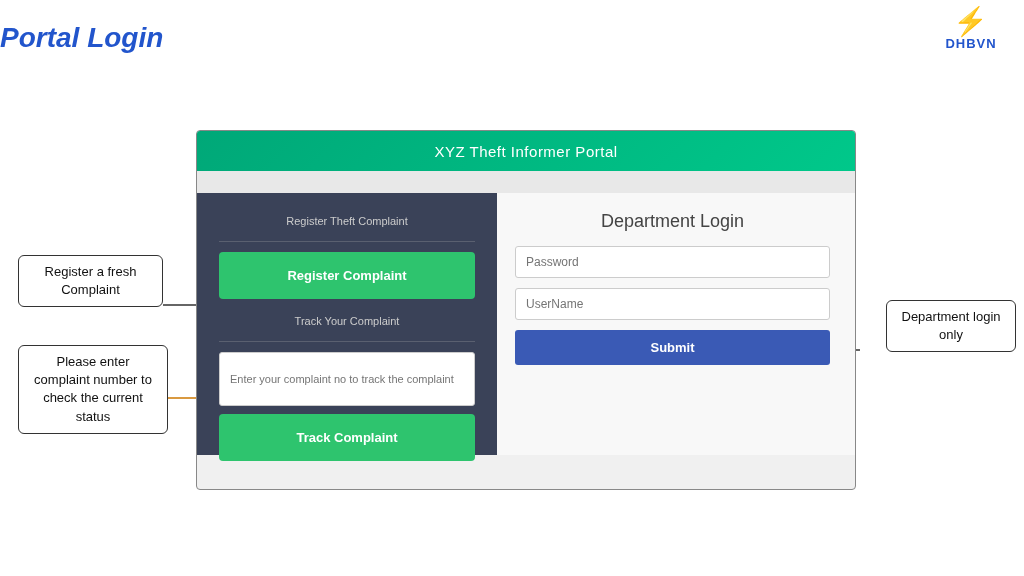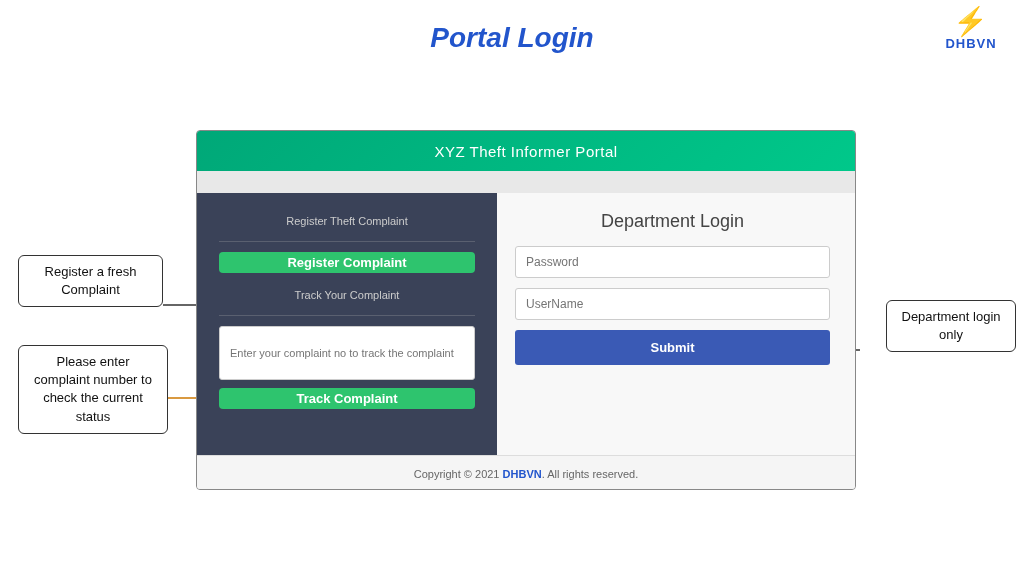--- a/index.html
+++ b/index.html
@@ -8,21 +8,20 @@
       font-family: Arial, sans-serif;
       background: #ffffff;
       width: 1024px;
       height: 576px;
       overflow: hidden;
       position: relative;
     }
 
     
     .page-title {
-      text-align: center;
       padding-top: 22px;
       font-size: 28px;
       font-weight: bold;
       color: #2255cc;
       font-style: italic;
     }
 
     
     .logo-area {
       position: absolute;
@@ -137,21 +136,21 @@
     .divider-line {
       border: none;
       border-top: 1px solid #5a6070;
       margin: 6px 0 10px 0;
     }
     .btn-green {
       background: #2ec46e;
       color: #fff;
       border: none;
       border-radius: 4px;
-      padding: 3px 0;
+      padding: 16px 0;
       width: 100%;
       font-size: 13px;
       font-weight: bold;
       cursor: pointer;
       text-align: center;
       display: block;
     }
     .track-input {
       width: 100%;
       padding: 20px 10px;
@@ -284,18 +283,13 @@
 
     <div class="right-panel">
       <div class="dept-login-title">Department Login</div>
       <input class="dept-input" type="password" placeholder="Password" style="">
       <input class="dept-input" type="text" placeholder="UserName" style="">
       <button class="btn-blue">Submit</button>
     </div>
 
   </div>
 
-  <div class="portal-footer">
-    <span>
-      <span>Copyright © 2021 </span><span class="dhbvn-link">DHBVN</span><span>. All rights reserved.</span>
-    </span>
-  </div>
 </div>
 
 </body></html>

